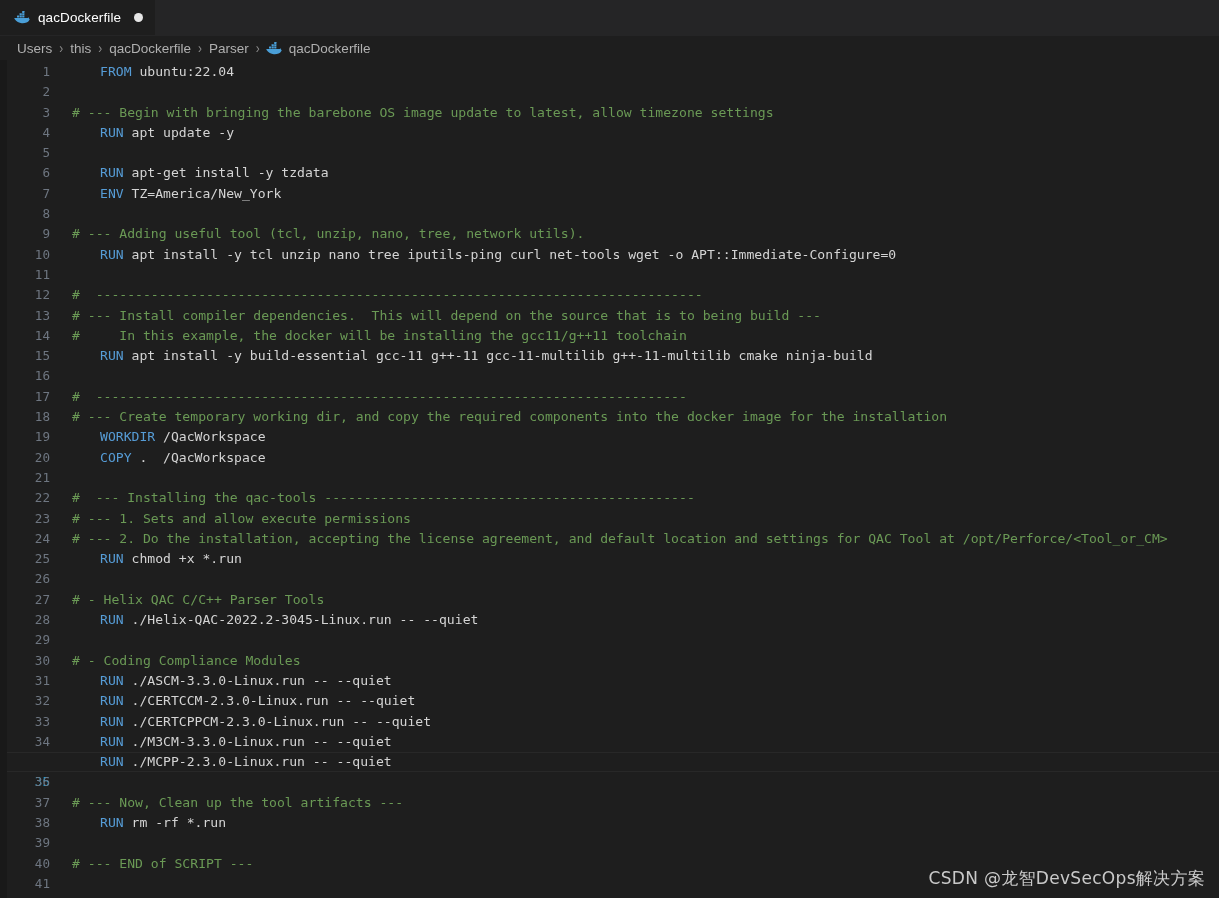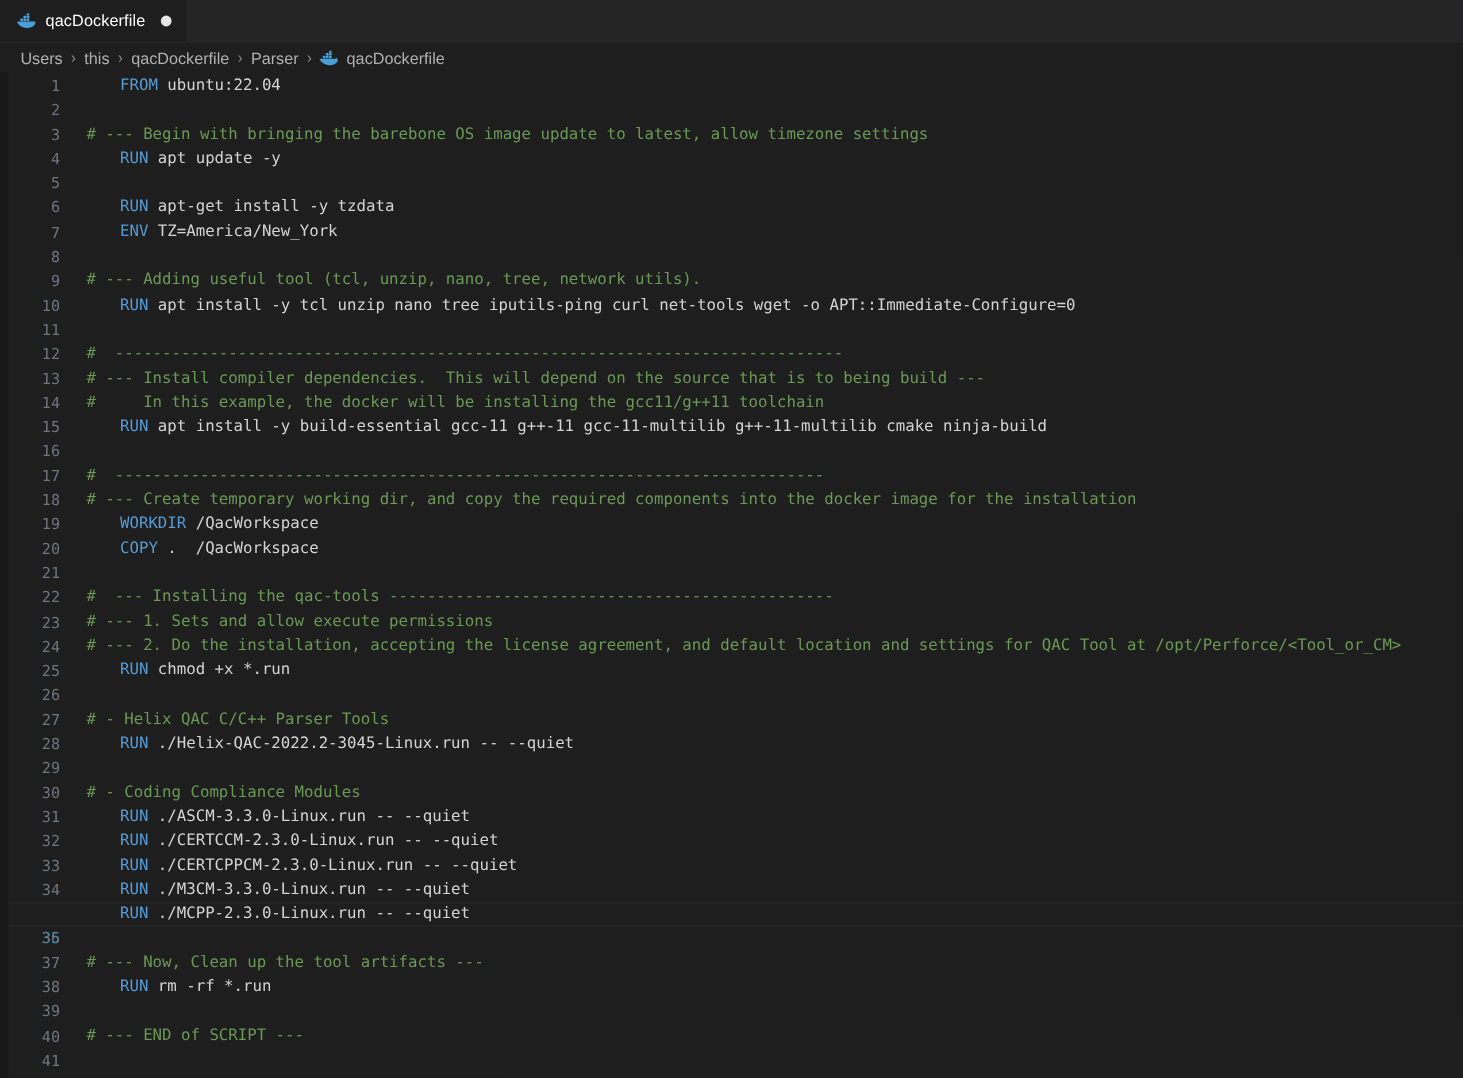--- a/index.html
+++ b/index.html
@@ -204,13 +204,14 @@
         </g>
       </svg>
     </span>
     <span>qacDockerfile</span>
   </span>
 </div>
 
 <div class="editor-wrap">
   <div class="left-strip"></div>
   <div class="code" id="code-area"><div class="row"><div class="ln">1</div><div class="lt"><span class="kw">FROM</span><span class="tx"> ubuntu:22.04</span></div></div><div class="row"><div class="ln">2</div><div class="lt"></div></div><div class="row"><div class="ln">3</div><div class="lt"><span class="cm"># --- Begin with bringing the barebone OS image update to latest, allow timezone settings</span></div></div><div class="row"><div class="ln">4</div><div class="lt"><span class="kw">RUN</span><span class="tx"> apt update -y</span></div></div><div class="row"><div class="ln">5</div><div class="lt"></div></div><div class="row"><div class="ln">6</div><div class="lt"><span class="kw">RUN</span><span class="tx"> apt-get install -y tzdata</span></div></div><div class="row"><div class="ln">7</div><div class="lt"><span class="kw">ENV</span><span class="tx"> TZ=America/New_York</span></div></div><div class="row"><div class="ln">8</div><div class="lt"></div></div><div class="row"><div class="ln">9</div><div class="lt"><span class="cm"># --- Adding useful tool (tcl, unzip, nano, tree, network utils).</span></div></div><div class="row"><div class="ln">10</div><div class="lt"><span class="kw">RUN</span><span class="tx"> apt install -y tcl unzip nano tree iputils-ping curl net-tools wget -o APT::Immediate-Configure=0</span></div></div><div class="row"><div class="ln">11</div><div class="lt"></div></div><div class="row"><div class="ln">12</div><div class="lt"><span class="cm">#  -----------------------------------------------------------------------------</span></div></div><div class="row"><div class="ln">13</div><div class="lt"><span class="cm"># --- Install compiler dependencies.  This will depend on the source that is to being build ---</span></div></div><div class="row"><div class="ln">14</div><div class="lt"><span class="cm">#     In this example, the docker will be installing the gcc11/g++11 toolchain</span></div></div><div class="row"><div class="ln">15</div><div class="lt"><span class="kw">RUN</span><span class="tx"> apt install -y build-essential gcc-11 g++-11 gcc-11-multilib g++-11-multilib cmake ninja-build</span></div></div><div class="row"><div class="ln">16</div><div class="lt"></div></div><div class="row"><div class="ln">17</div><div class="lt"><span class="cm">#  ---------------------------------------------------------------------------</span></div></div><div class="row"><div class="ln">18</div><div class="lt"><span class="cm"># --- Create temporary working dir, and copy the required components into the docker image for the installation</span></div></div><div class="row"><div class="ln">19</div><div class="lt"><span class="kw">WORKDIR</span><span class="tx"> /QacWorkspace</span></div></div><div class="row"><div class="ln">20</div><div class="lt"><span class="kw">COPY</span><span class="tx"> .  /QacWorkspace</span></div></div><div class="row"><div class="ln">21</div><div class="lt"></div></div><div class="row"><div class="ln">22</div><div class="lt"><span class="cm">#  --- Installing the qac-tools -----------------------------------------------</span></div></div><div class="row"><div class="ln">23</div><div class="lt"><span class="cm"># --- 1. Sets and allow execute permissions</span></div></div><div class="row"><div class="ln">24</div><div class="lt"><span class="cm"># --- 2. Do the installation, accepting the license agreement, and default location and settings for QAC Tool at /opt/Perforce/&lt;Tool_or_CM&gt;</span></div></div><div class="row"><div class="ln">25</div><div class="lt"><span class="kw">RUN</span><span class="tx"> chmod +x *.run</span></div></div><div class="row"><div class="ln">26</div><div class="lt"></div></div><div class="row"><div class="ln">27</div><div class="lt"><span class="cm"># - Helix QAC C/C++ Parser Tools</span></div></div><div class="row"><div class="ln">28</div><div class="lt"><span class="kw">RUN</span><span class="tx"> ./Helix-QAC-2022.2-3045-Linux.run -- --quiet</span></div></div><div class="row"><div class="ln">29</div><div class="lt"></div></div><div class="row"><div class="ln">30</div><div class="lt"><span class="cm"># - Coding Compliance Modules</span></div></div><div class="row"><div class="ln">31</div><div class="lt"><span class="kw">RUN</span><span class="tx"> ./ASCM-3.3.0-Linux.run -- --quiet</span></div></div><div class="row"><div class="ln">32</div><div class="lt"><span class="kw">RUN</span><span class="tx"> ./CERTCCM-2.3.0-Linux.run -- --quiet</span></div></div><div class="row"><div class="ln">33</div><div class="lt"><span class="kw">RUN</span><span class="tx"> ./CERTCPPCM-2.3.0-Linux.run -- --quiet</span></div></div><div class="row"><div class="ln">34</div><div class="lt"><span class="kw">RUN</span><span class="tx"> ./M3CM-3.3.0-Linux.run -- --quiet</span></div></div><div class="row active"><div class="ln">35</div><div class="lt"><span class="kw">RUN</span><span class="tx"> ./MCPP-2.3.0-Linux.run -- --quiet</span></div></div><div class="row"><div class="ln">36</div><div class="lt"></div></div><div class="row"><div class="ln">37</div><div class="lt"><span class="cm"># --- Now, Clean up the tool artifacts ---</span></div></div><div class="row"><div class="ln">38</div><div class="lt"><span class="kw">RUN</span><span class="tx"> rm -rf *.run</span></div></div><div class="row"><div class="ln">39</div><div class="lt"></div></div><div class="row"><div class="ln">40</div><div class="lt"><span class="cm"># --- END of SCRIPT ---</span></div></div><div class="row"><div class="ln">41</div><div class="lt"></div></div></div>
+  <div class="watermark">CSDN @龙智DevSecOps解决方案</div>
 </div>
 
 </body></html>

